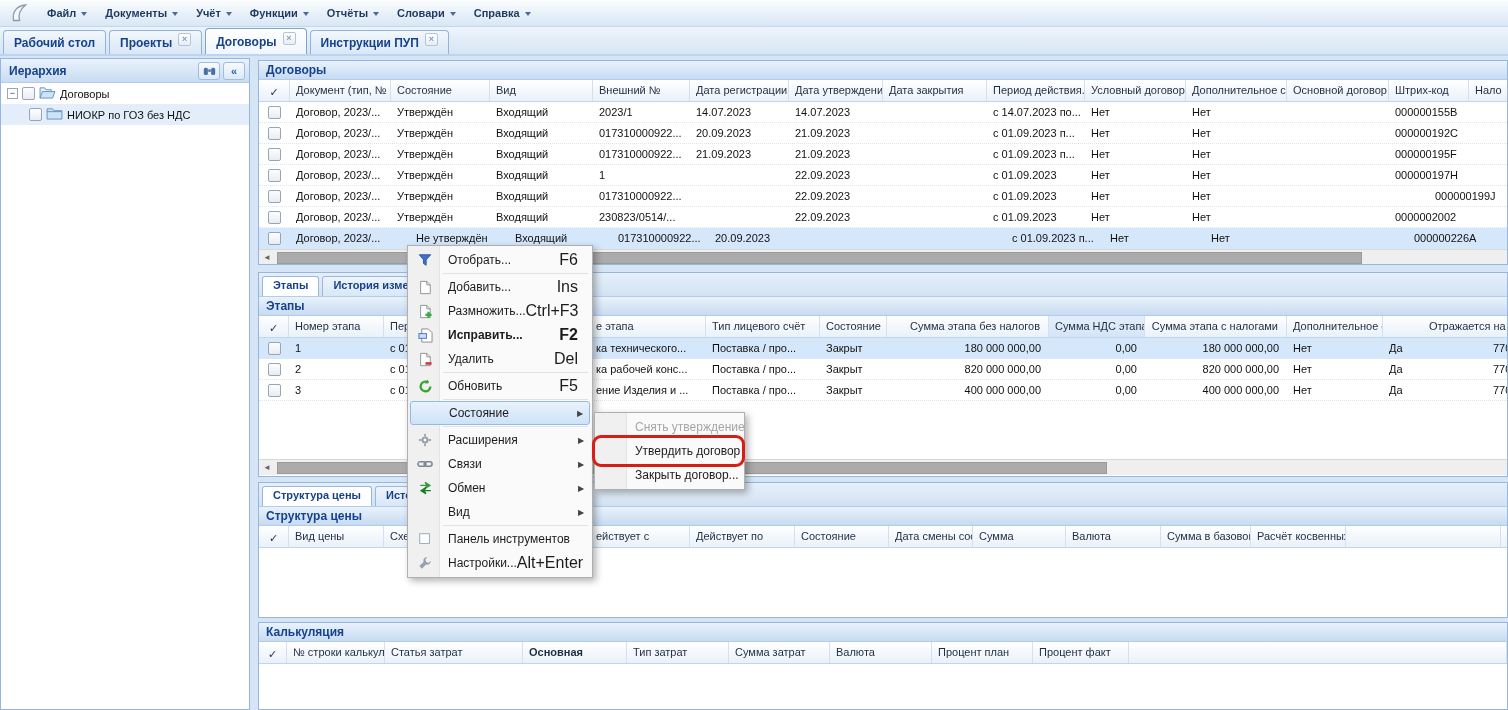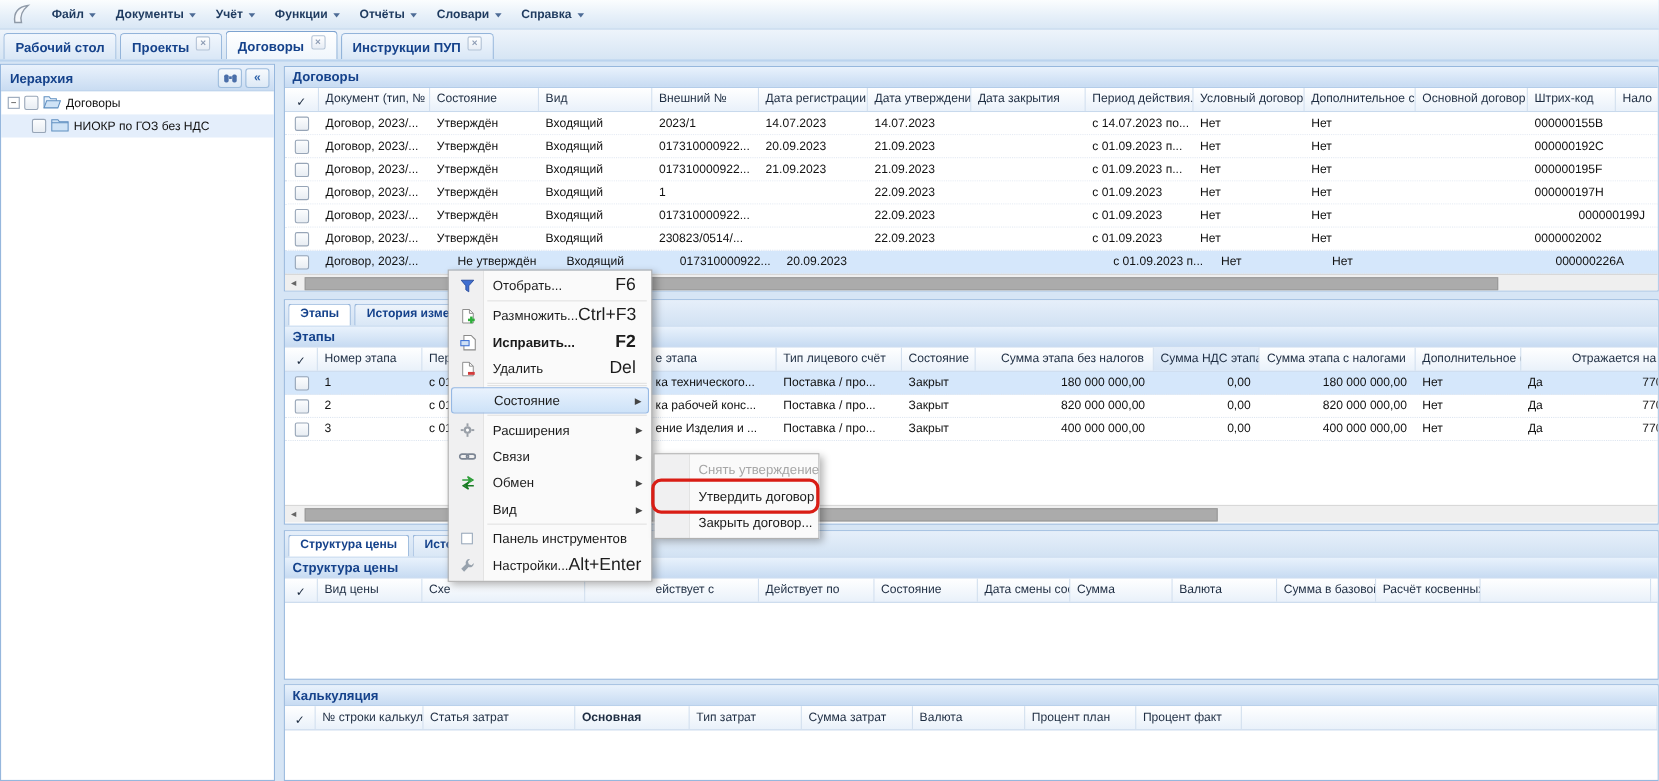--- a/index.html
+++ b/index.html
@@ -444,20 +444,30 @@
       </span>
       <span class="lbl">Отобрать...</span>
       <span class="sc">F6</span>
     </div>
     <div class="msep"></div>
     <div class="menuitem">
       <span class="ic">
         <svg width="14" height="15" viewBox="0 0 16 16">
           <path d="M3 1h7l4 4v10H3z" fill="#fff" stroke="#8a8a8a"></path>
           <path d="M10 1v4h4" fill="none" stroke="#8a8a8a"></path>
+        </svg>
+      </span>
+      <span class="lbl">Добавить...</span>
+      <span class="sc">Ins</span>
+    </div>
+    <div class="menuitem">
+      <span class="ic">
+        <svg width="14" height="15" viewBox="0 0 16 16">
+          <path d="M3 1h7l4 4v10H3z" fill="#fff" stroke="#8a8a8a"></path>
+          <path d="M10 1v4h4" fill="none" stroke="#8a8a8a"></path>
           <rect x="8.5" y="10.5" width="7" height="2.6" fill="#2eae3b"></rect>
           <rect x="10.7" y="8.3" width="2.6" height="7" fill="#2eae3b"></rect>
         </svg>
       </span>
       <span class="lbl">Размножить...</span>
       <span class="sc">Ctrl+F3</span>
     </div>
     <div class="menuitem bold">
       <span class="ic">
         <svg width="15" height="15" viewBox="0 0 16 16">
@@ -473,20 +483,30 @@
         <svg width="14" height="15" viewBox="0 0 16 16">
           <path d="M3 1h7l4 4v10H3z" fill="#fff" stroke="#8a8a8a"></path>
           <path d="M10 1v4h4" fill="none" stroke="#8a8a8a"></path>
           <rect x="8.5" y="11" width="7" height="3" fill="#d23b3b"></rect>
         </svg>
       </span>
       <span class="lbl">Удалить</span>
       <span class="sc">Del</span>
     </div>
     <div class="msep"></div>
+    <div class="menuitem">
+      <span class="ic">
+        <svg width="15" height="15" viewBox="0 0 16 16">
+          <path d="M13.2 8a5.2 5.2 0 1 1-2.2-4.3" fill="none" stroke="#35a52f" stroke-width="2.4"></path>
+          <path d="M10 .5l1.6 3.6-3.9.9z" fill="#35a52f"></path>
+        </svg>
+      </span>
+      <span class="lbl">Обновить</span>
+      <span class="sc">F5</span>
+    </div>
     <div class="msep"></div>
     <div class="menuitem selected">
       <span class="ic"></span>
       <span class="lbl">Состояние</span>
       <span class="sub">▶</span>
     </div>
     <div class="msep"></div>
     <div class="menuitem">
       <span class="ic">
         <svg width="14" height="14" viewBox="0 0 16 16">

